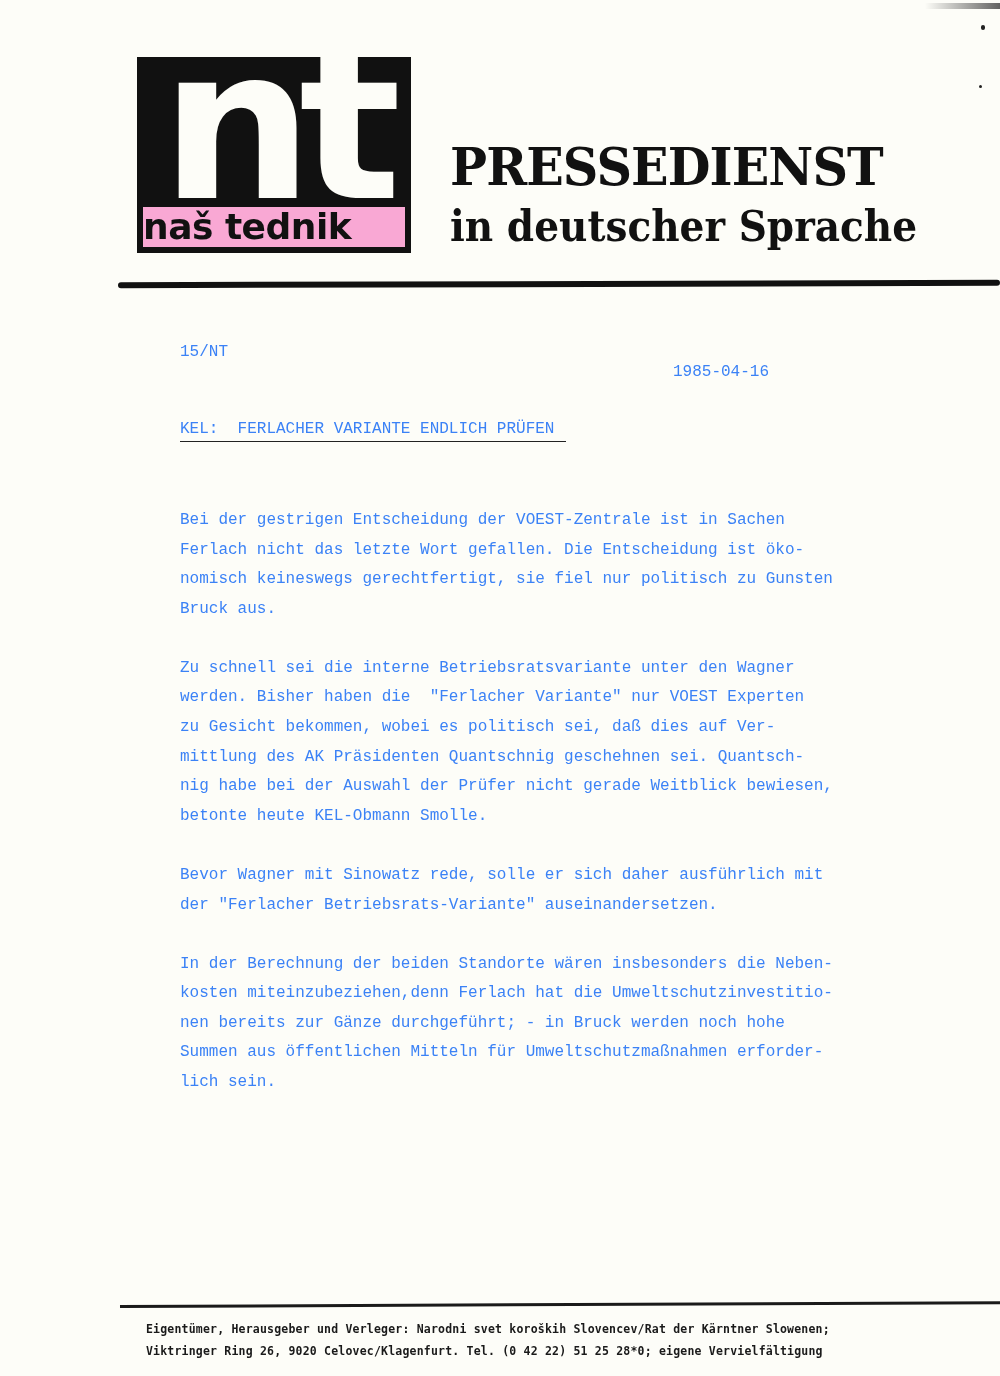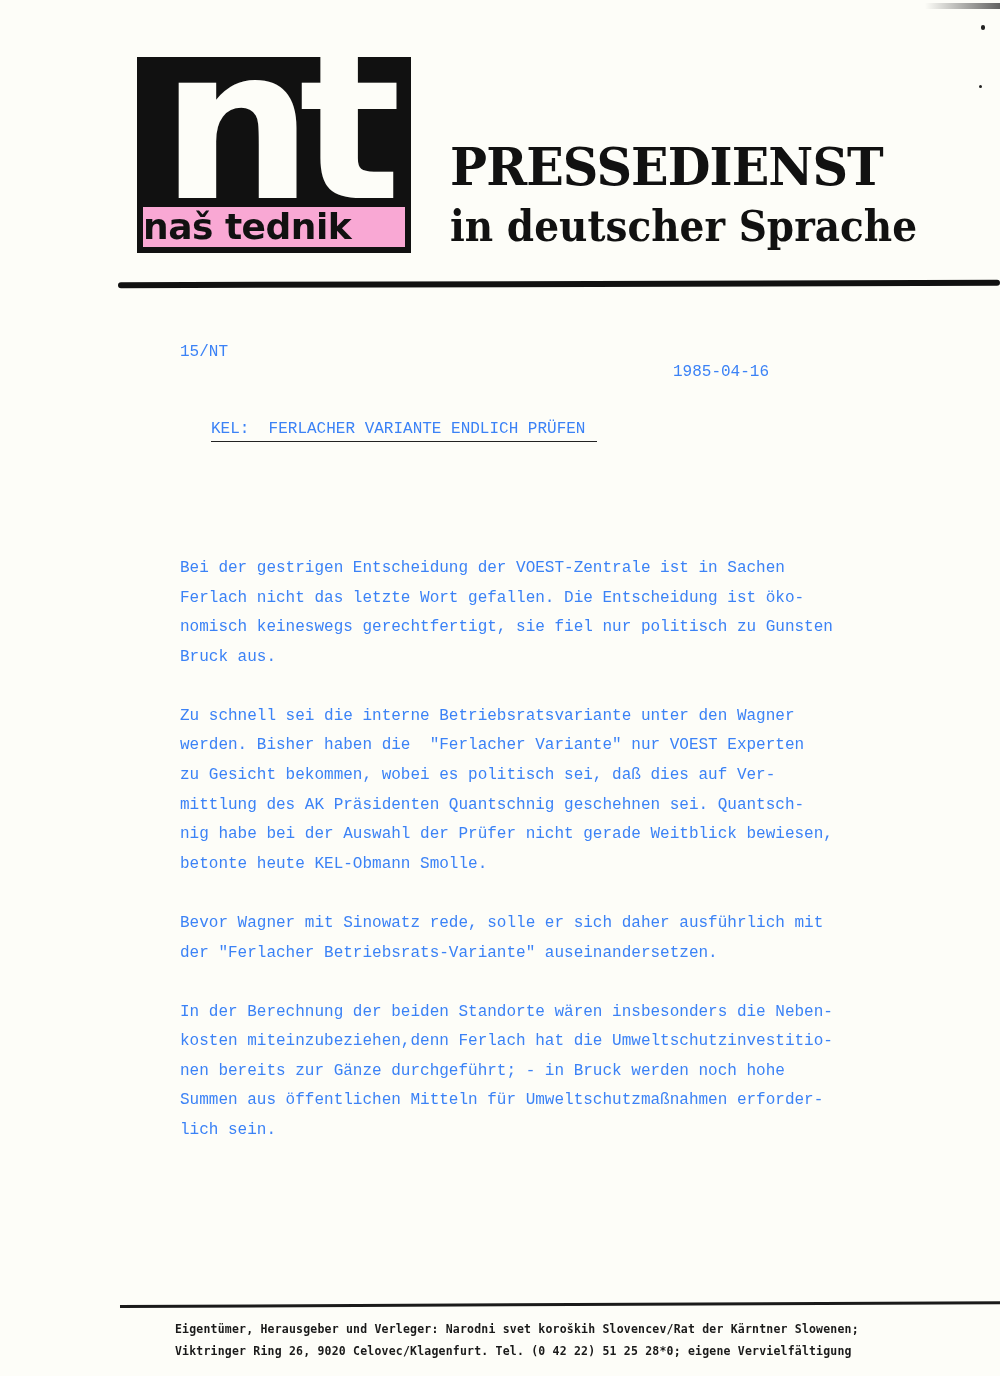--- a/index.html
+++ b/index.html
@@ -136,28 +136,26 @@
       margin-top: 20px;
     }
     .headline {
       position: absolute;
       left: 180px;
       top: 420px;
       padding-bottom: 3px;
       border-bottom: 1.5px solid #222;
       padding-right: 12px;
       white-space: pre;
-      margin-left: 31px;
     }
     .article {
       position: absolute;
       left: 180px;
       top: 506px;
       width: 700px;
-      margin-top: 48px;
     }
     .para {
       margin: 0 0 29.5px 0;
     }
     .line {
       display: block;
       height: 29.6px;
       line-height: 29.6px;
       white-space: pre;
     }
@@ -175,21 +173,20 @@
     .footer {
       position: absolute;
       left: 146px;
       top: 1318px;
       width: 820px;
       font-family: "DejaVu Sans Mono", monospace;
       font-size: 11.5px;
       font-weight: bold;
       color: #1a1a1a;
       letter-spacing: 0.2px;
-      margin-left: 29px;
     }
     .footer-line {
       display: block;
       height: 22px;
       line-height: 22px;
       white-space: pre;
     }
   </style>
 </head>
 <body>

